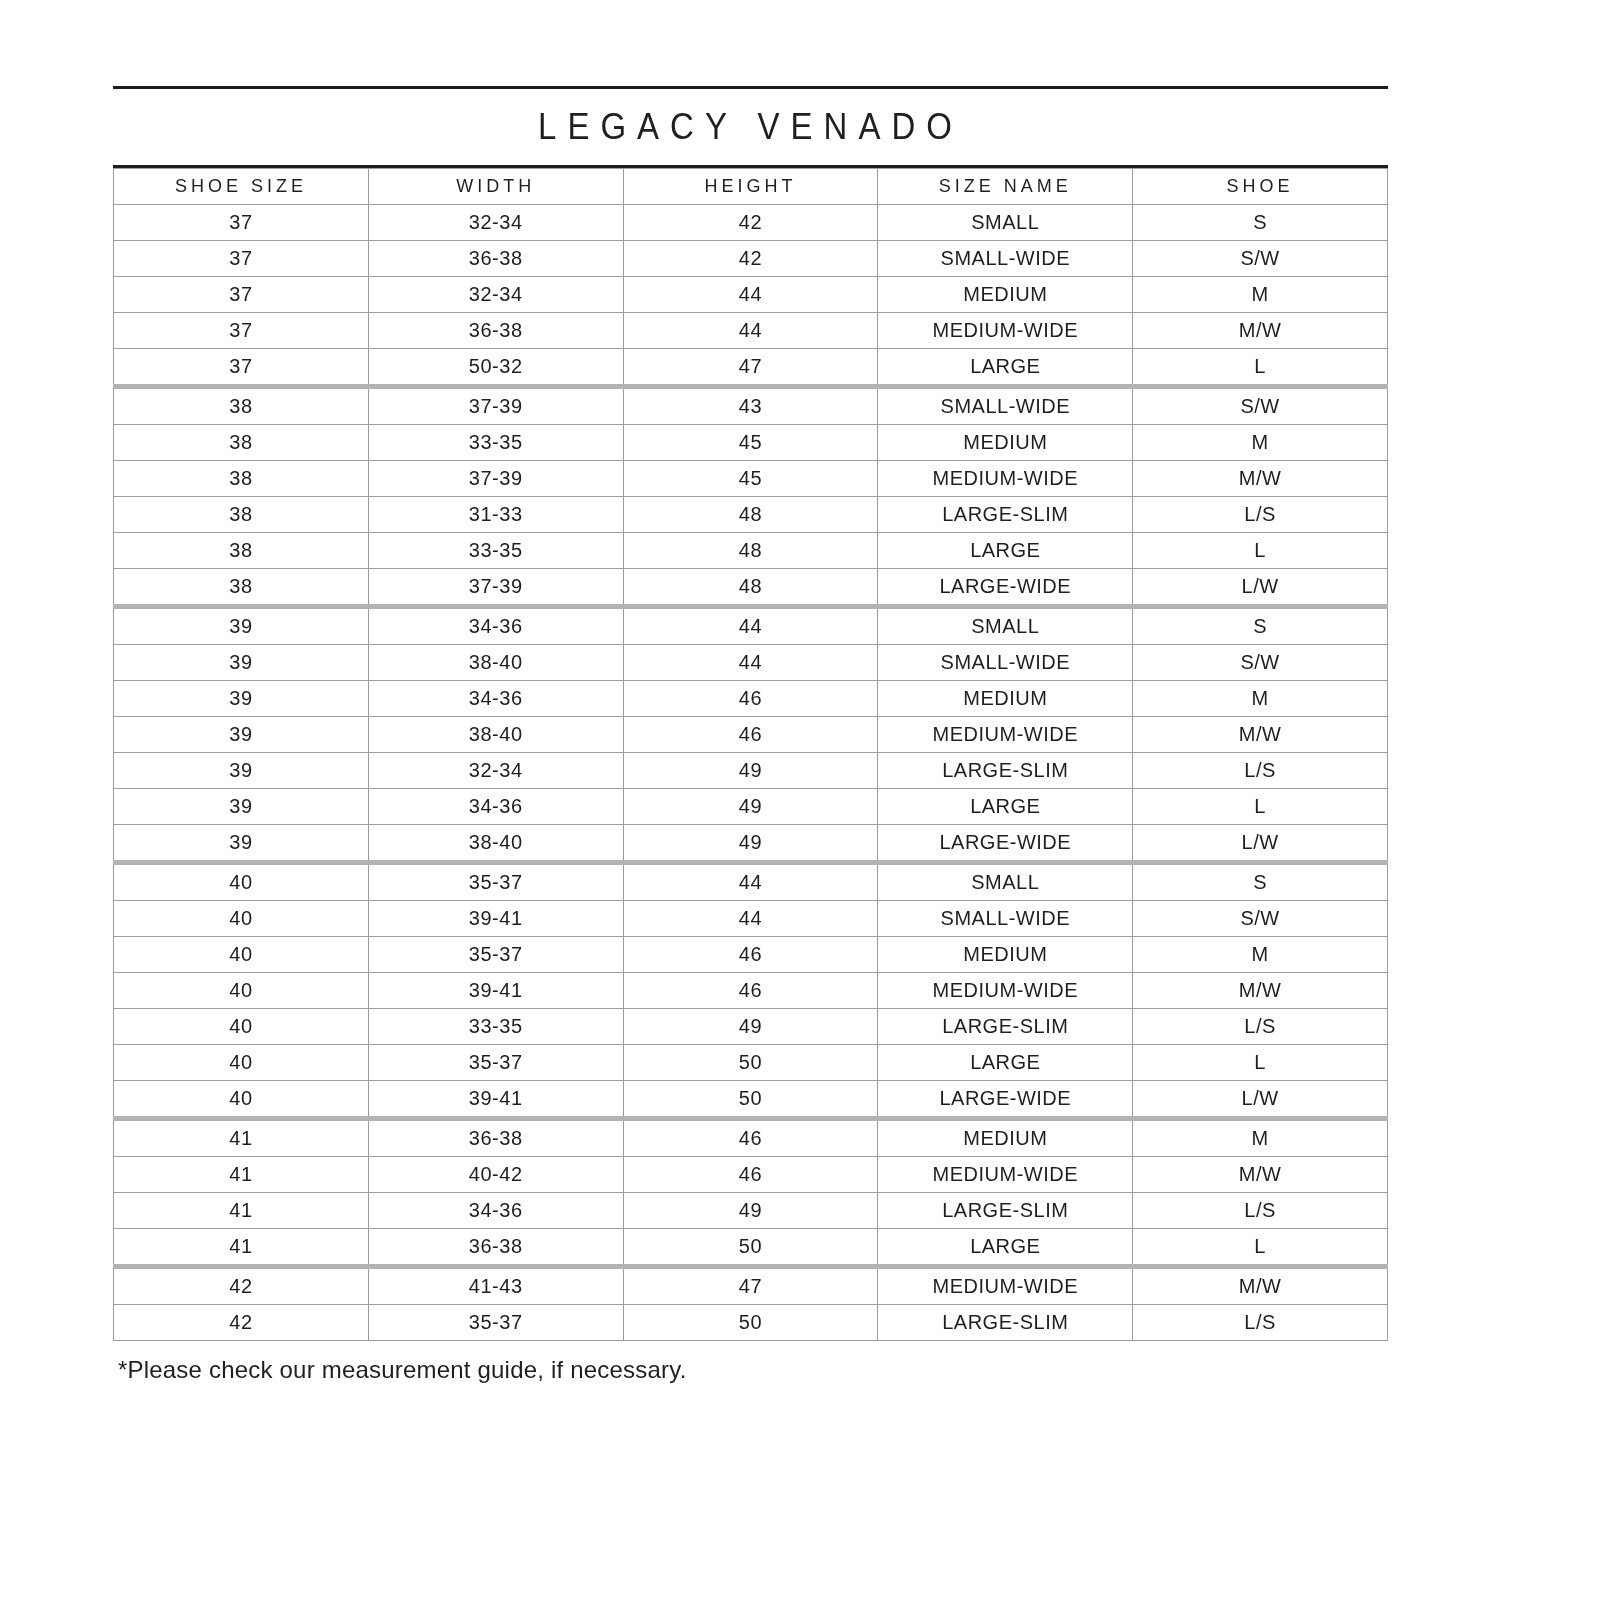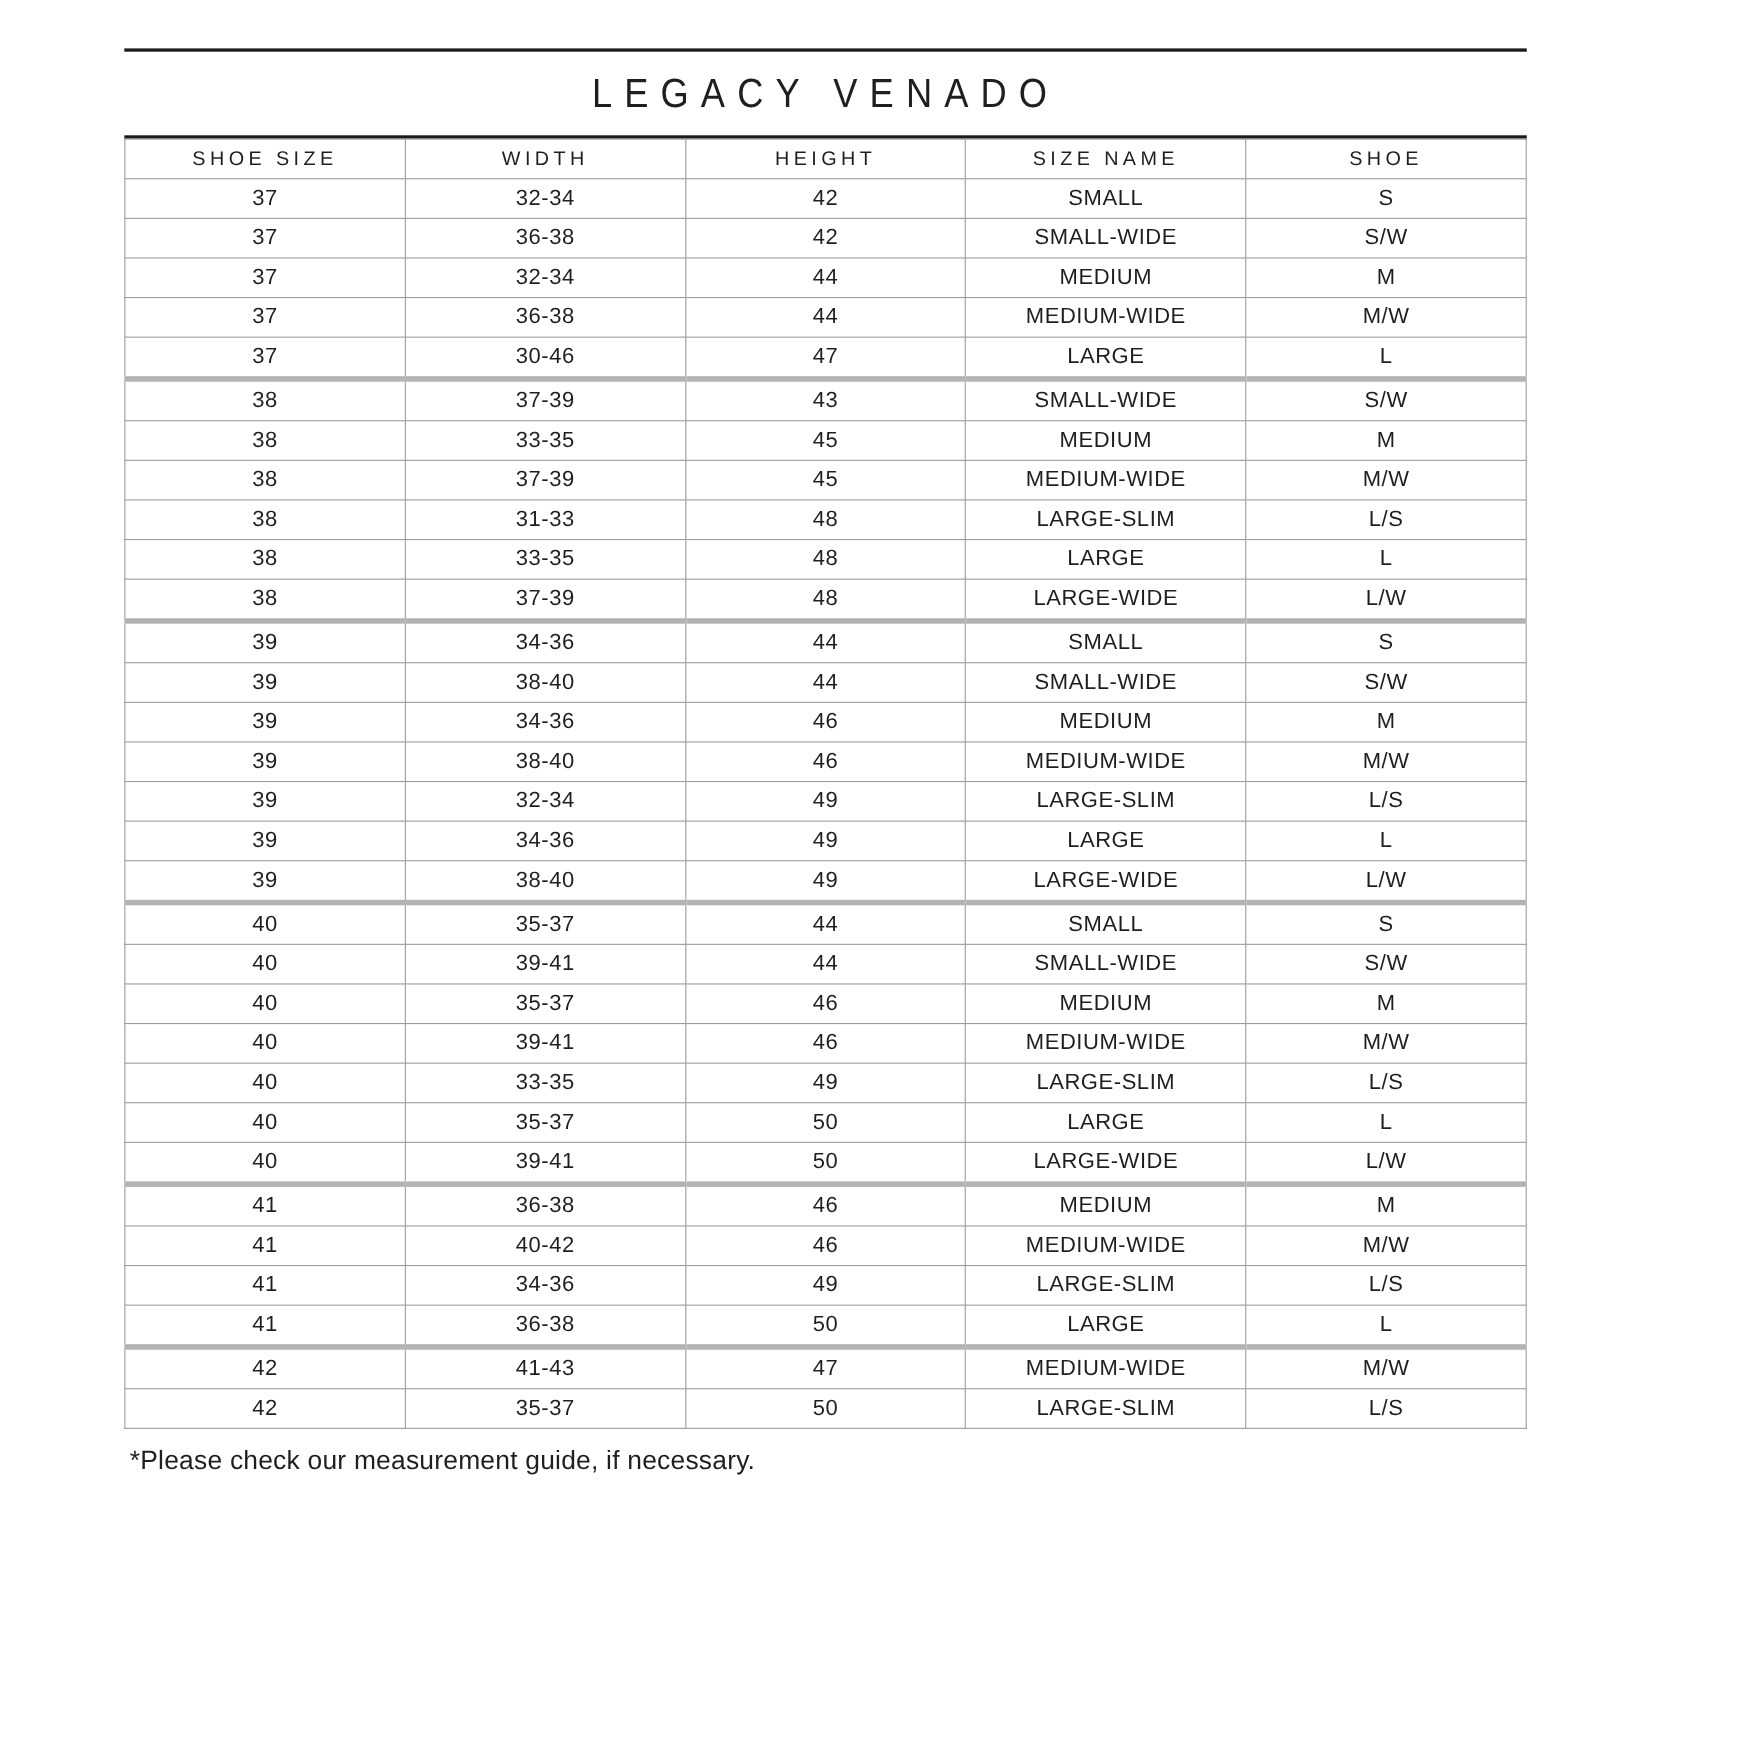--- a/index.html
+++ b/index.html
@@ -12,21 +12,21 @@
     color: var(--text, #1f1f1f);
     overflow: hidden;
   }
   .content {
     position: absolute;
     left: 113px;
     top: 0;
     width: 1275px;
   }
   .title-block {
-    margin-top: 44px;
+    margin-top: 86px;
     border-top: 3px solid var(--rule, #1c1c1c);
     border-bottom: 3px solid var(--rule, #1c1c1c);
     height: 76px;
     display: flex;
     align-items: center;
     justify-content: center;
   }
   .title {
     font-size: 33px;
     font-weight: 400;
@@ -112,21 +112,21 @@
           </tr>
           <tr>
             <td>37</td>
             <td>36-38</td>
             <td>44</td>
             <td>MEDIUM-WIDE</td>
             <td>M/W</td>
           </tr>
           <tr>
             <td>37</td>
-            <td>30-46</td>
+            <td>50-32</td>
             <td>47</td>
             <td>LARGE</td>
             <td>L</td>
           </tr>
           <tr class="group-start">
             <td>38</td>
             <td>37-39</td>
             <td>43</td>
             <td>SMALL-WIDE</td>
             <td>S/W</td>

